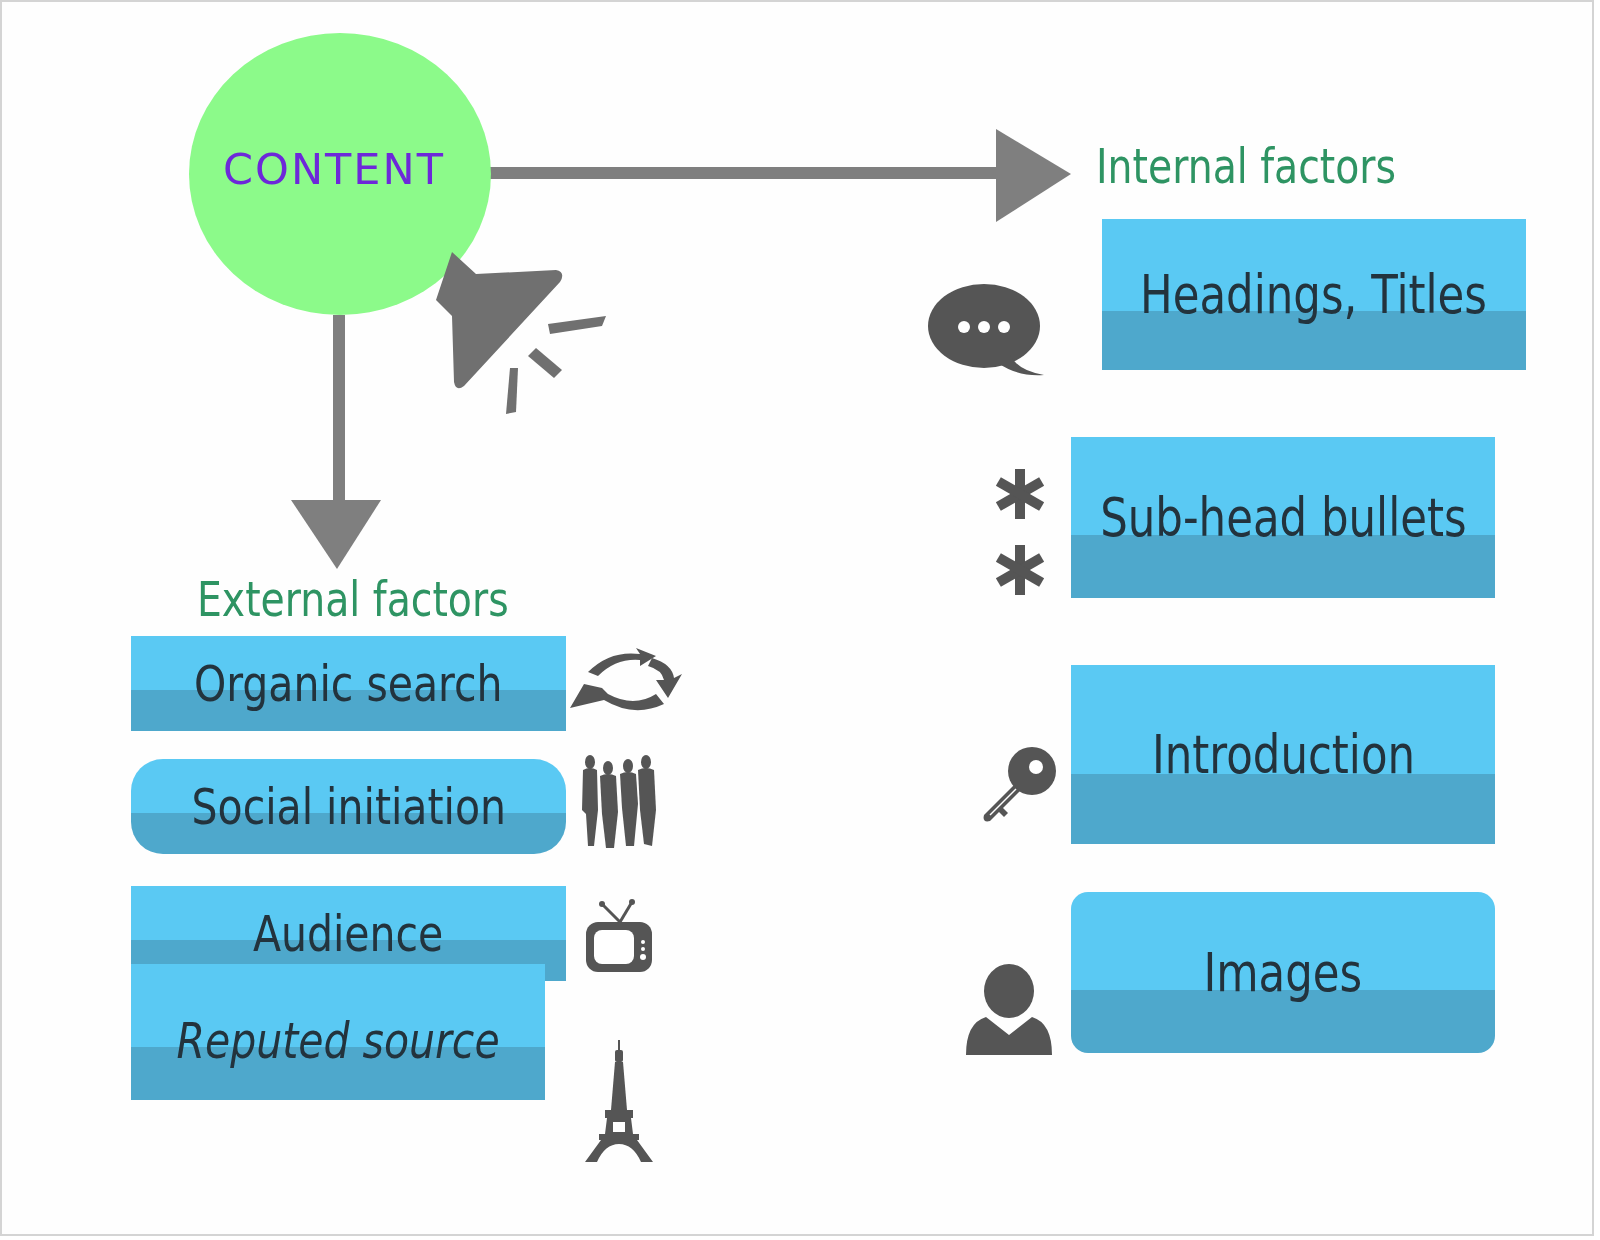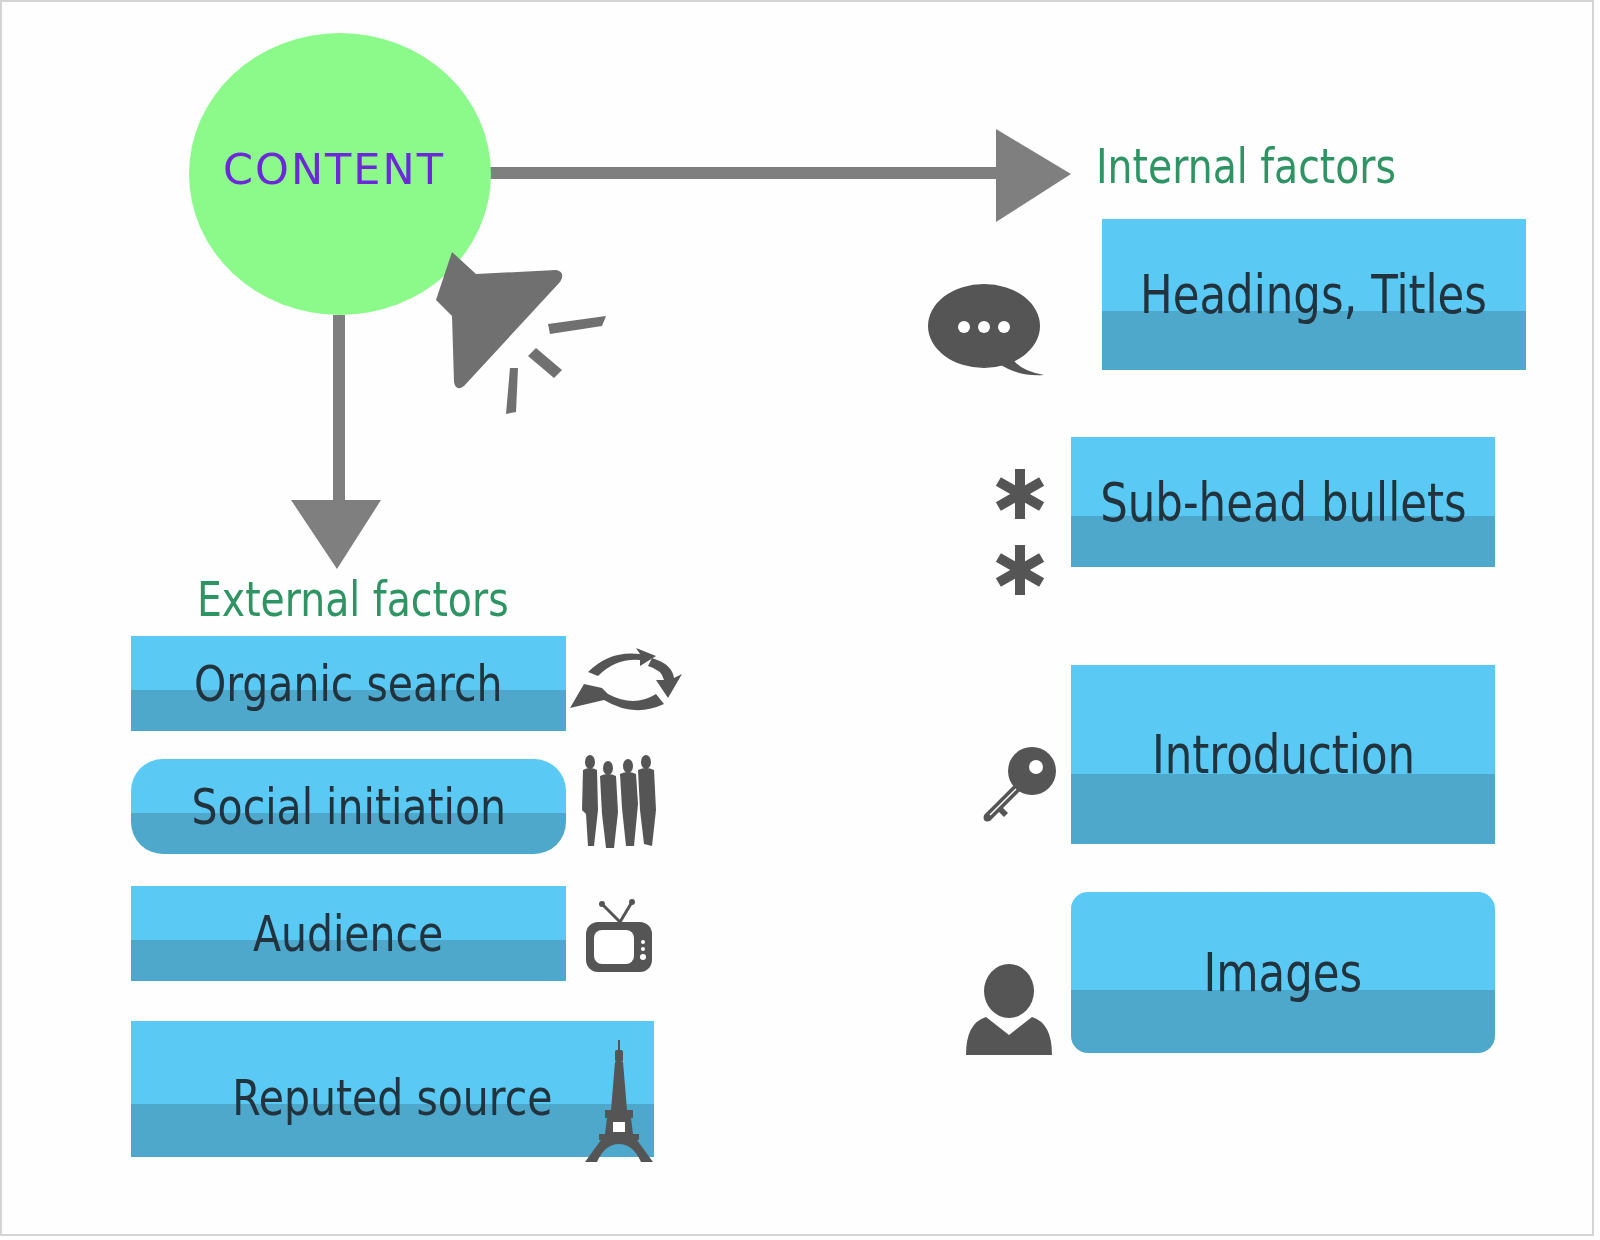--- a/index.html
+++ b/index.html
@@ -58,21 +58,21 @@
   <polygon points="118,74 176,66 172,76 120,84" fill="#707070"></polygon>
   <polygon points="98,106 106,98 132,120 124,128" fill="#707070"></polygon>
   <polygon points="80,118 88,118 86,162 76,164" fill="#707070"></polygon>
 </svg>
 
 <div class="abs section-title" style="left:1096px;top:138px;">Internal factors</div>
 
 <div class="abs box" style="left:1066px;top:219px;width:424px;height:151px;margin-left:36px;--split:61%;">
   <span style="font-size:53px;">Headings, Titles</span>
 </div>
-<div class="abs box" style="left:1071px;top:437px;width:424px;height:130px;--split:61%;">
+<div class="abs box" style="left:1071px;top:437px;width:424px;height:161px;--split:61%;">
   <span style="font-size:53px;">Sub-head bullets</span>
 </div>
 <div class="abs box" style="left:1071px;top:665px;width:424px;height:179px;--split:61%;">
   <span style="font-size:53px;">Introduction</span>
 </div>
 <div class="abs box" style="left:1071px;top:892px;width:424px;height:161px;border-radius:17px;--split:61%;">
   <span style="font-size:53px;">Images</span>
 </div>
 
 <svg class="abs" style="left:928px;top:283px;width:118px;height:95px;" viewBox="0 0 118 95">
@@ -111,21 +111,21 @@
 
 <div class="abs box" style="left:131px;top:636px;width:435px;height:95px;text-align:right;--split:57%;">
   <span style="font-size:50px;margin-top:0px;">Organic search</span>
 </div>
 <div class="abs box" style="left:131px;top:759px;width:435px;height:95px;border-radius:32px;--split:57%;">
   <span style="font-size:50px;">Social initiation</span>
 </div>
 <div class="abs box" style="left:131px;top:886px;width:435px;height:95px;--split:57%;">
   <span style="font-size:50px;">Audience</span>
 </div>
-<div class="abs box" style="left:131px;top:1021px;width:523px;height:136px;--split:61%;">
+<div class="abs box" style="left:131px;top:964px;width:414px;height:136px;font-style:italic;--split:61%;">
   <span style="font-size:50px;margin-top:18px;">Reputed source</span>
 </div>
 
 <svg class="abs" style="left:570px;top:648px;width:115px;height:64px;" viewBox="0 0 115 64">
   <path d="M18,24 Q40,2 70,6 L66,0 L86,8 L70,18 L70,12 Q46,10 28,28 Z" fill="#555"></path>
   <path d="M82,10 Q102,16 104,30 L112,26 L98,50 L86,32 L94,32 Q92,22 78,18 Z" fill="#555"></path>
   <path d="M94,56 Q64,70 34,52 L0,60 L14,36 L32,40 L38,46 Q64,60 86,46 Z" fill="#555"></path>
 </svg>
 
 <svg class="abs" style="left:580px;top:754px;width:80px;height:100px;" viewBox="0 0 80 100">

